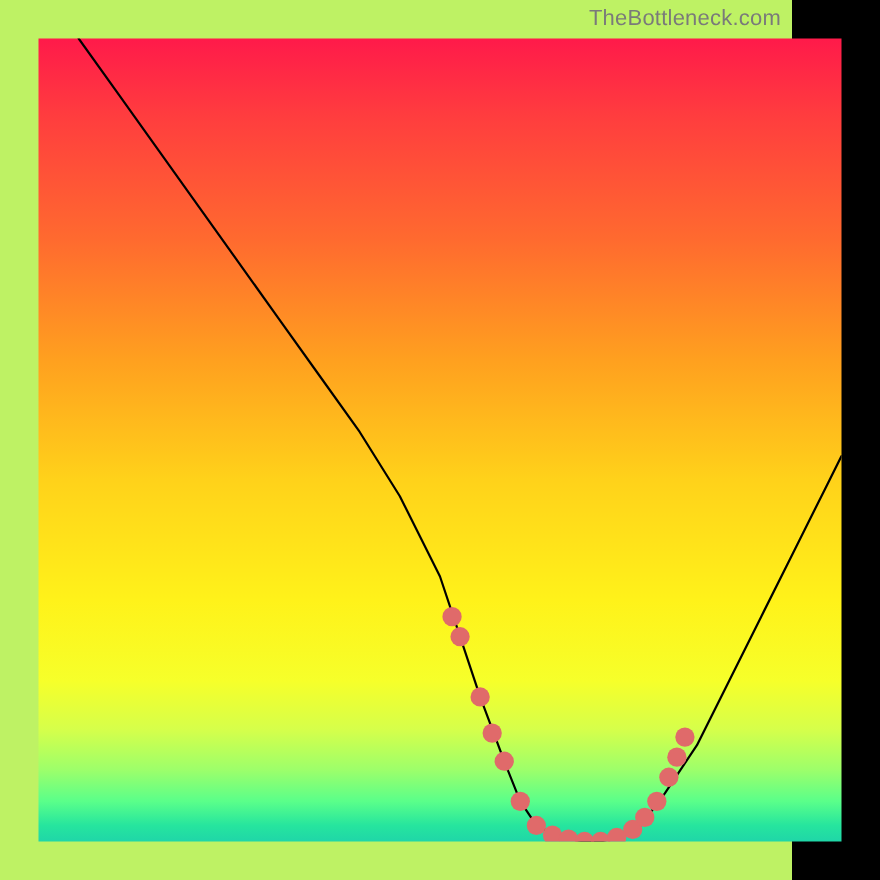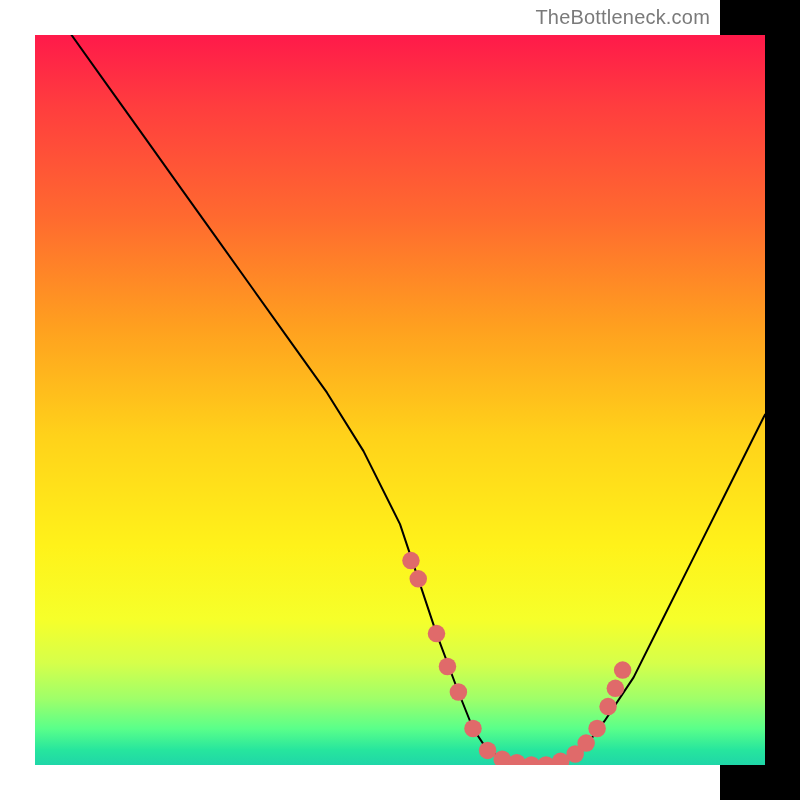--- a/index.html
+++ b/index.html
@@ -9,21 +9,21 @@
     height: 800px;
     background: #000;
     overflow: hidden;
   }
   .frame {
     position: absolute;
     left: 0;
     top: 0;
     width: 720px;
     height: 800px;
-    background: #ffffff;
+    background: #bef264;
   }
   .plot {
     position: absolute;
     left: 35px;
     top: 35px;
     width: 730px;
     height: 730px;
     background: linear-gradient(
       to bottom,
       #ff1a4a 0%,

